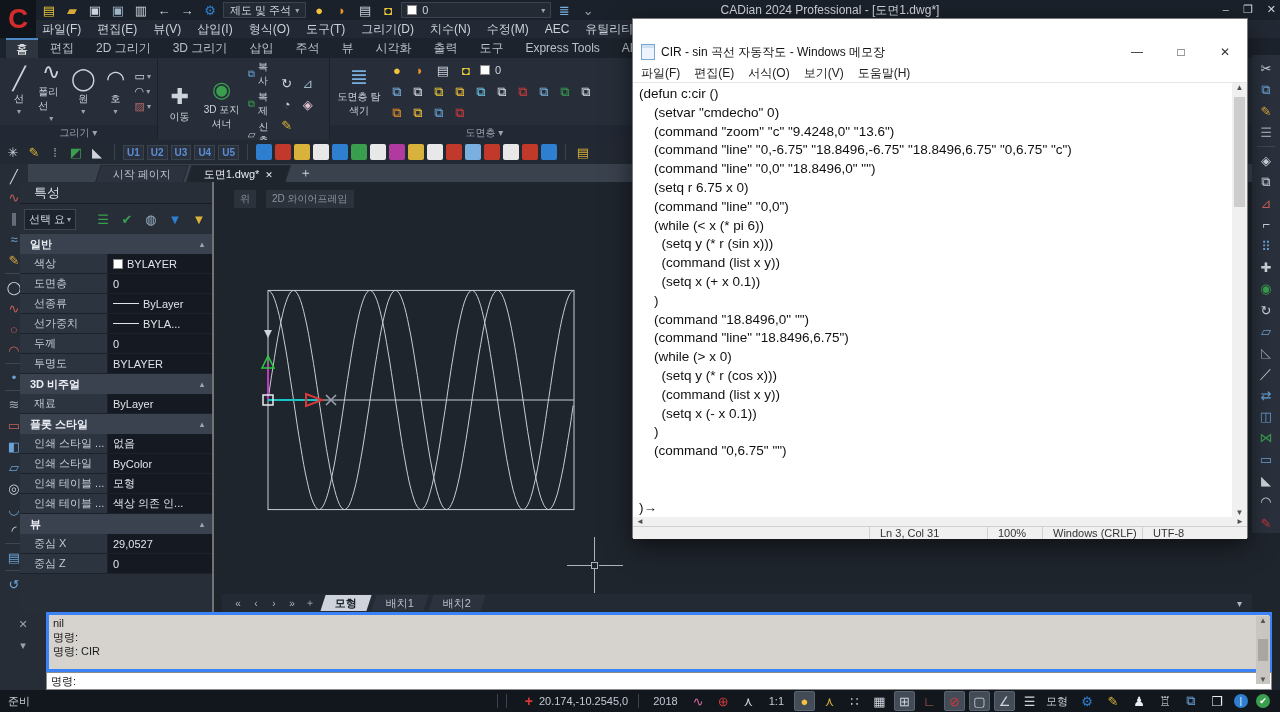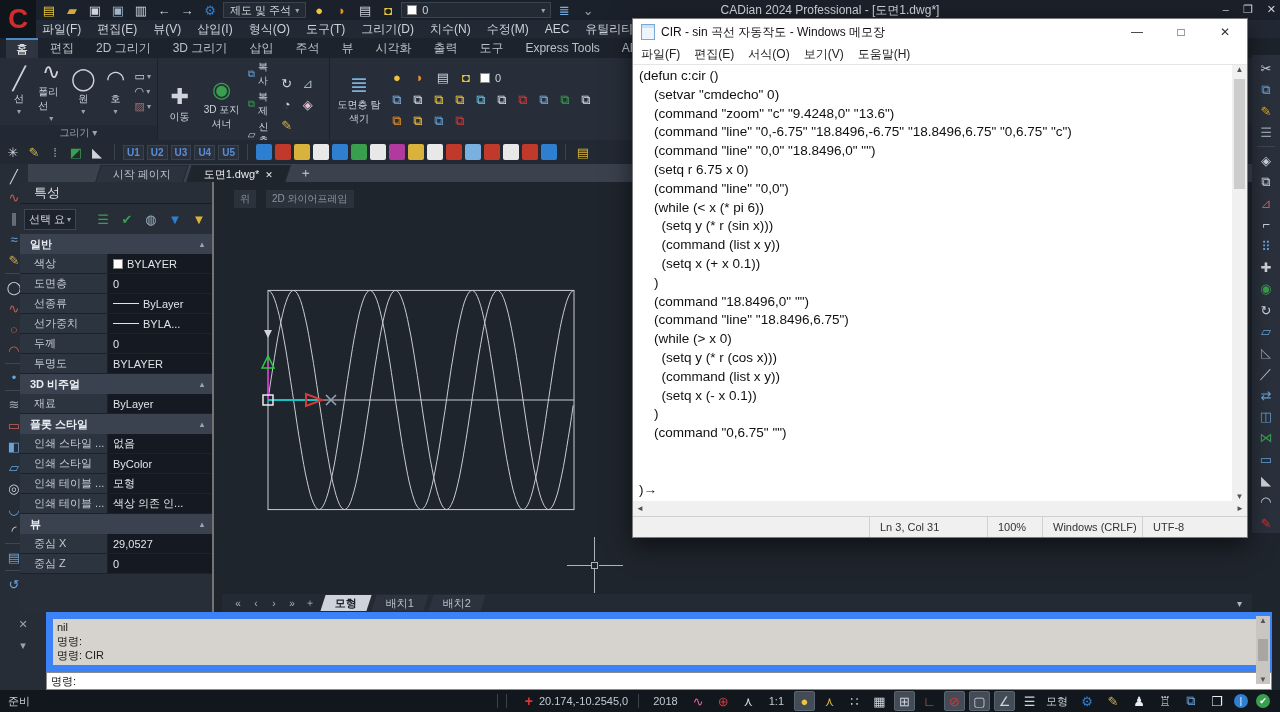--- a/index.html
+++ b/index.html
@@ -65,32 +65,32 @@
   #crosshair .l{position:absolute;background:#aeb4bc;}
   
   #layoutbar{left:222px;top:594px;width:1030px;height:18px;background:#232a33;display:flex;align-items:center;padding-left:8px;gap:2px;z-index:2;}
   .navb{color:#aeb4bc;font-size:10px;width:16px;text-align:center;}
   .ltab{height:16px;padding:0 12px;display:flex;align-items:center;font-size:11px;color:#b9c0ca;background:#2c333e;transform:skewX(-18deg);margin-left:3px;}
   .ltab>span{transform:skewX(18deg);}
   .ltab.active{background:#cfd4dc;color:#1c222b;font-weight:bold;}
   #laymore{position:absolute;right:10px;color:#aeb4bc;font-size:10px;}
   
   #cmdstrip{left:0;top:612px;width:46px;height:78px;background:#262d37;display:flex;flex-direction:column;align-items:center;gap:8px;padding-top:6px;color:#9aa5b1;font-size:11px;}
-  #cmdhist{left:46px;top:612px;width:1226px;height:60px;background:#d6d3ce;border:7px solid #3b82f6;color:#1a1a1a;font-size:11px;padding:1px 4px;line-height:14px;overflow:hidden;}
+  #cmdhist{left:46px;top:612px;width:1226px;height:60px;background:#d6d3ce;border:3px solid #3b82f6;color:#1a1a1a;font-size:11px;padding:1px 4px;line-height:14px;overflow:hidden;}
   #cmdinput{left:46px;top:672px;width:1226px;height:18px;background:#fff;border:1px solid #8a8a8a;color:#1a1a1a;font-size:11px;display:flex;align-items:center;padding:0 4px;}
   #cmdsb{right:10px;top:616px;width:14px;height:68px;background:#c9c6c1;display:flex;flex-direction:column;justify-content:space-between;align-items:center;font-size:8px;color:#555;z-index:3;}
   
   #statusbar{left:0;top:690px;width:1280px;height:22px;background:#12171e;color:#c3c9d2;font-size:11px;display:flex;align-items:center;}
   #coordicon{color:#e03535;font-weight:bold;font-size:14px;margin:0 6px 0 14px;}
   .sdiv{width:1px;height:14px;background:#3a4350;margin:0 4px;}
   .stext{padding:0 6px;}
   .scirc{width:14px;height:14px;border-radius:50%;display:inline-flex;align-items:center;justify-content:center;font-size:9px;color:#fff;}
   
   #notepad{left:632px;top:18px;width:616px;height:520px;background:#fff;border:1px solid #7a7a7a;box-shadow:0 8px 24px rgba(0,0,0,.55);z-index:50;display:flex;flex-direction:column;}
-  #nptitle{height:26px;display:flex;align-items:center;padding-left:8px;font-size:12px;color:#111;}
+  #nptitle{height:26px;display:flex;align-items:center;padding-left:8px;font-size:12px;color:#111;margin-top:20px;}
   #npicon{width:14px;height:16px;border:1px solid #7aa7d4;background:#eef4fb;margin-right:6px;box-shadow:inset 0 3px 0 #cfe0f2;}
   #npbtns{margin-left:auto;display:flex;height:26px;}
   .npbtn{width:44px;display:flex;align-items:center;justify-content:center;font-size:12px;color:#333;}
   #npmenu{height:20px;display:flex;align-items:center;gap:14px;padding-left:8px;font-size:12px;color:#222;border-bottom:1px solid #e5e5e5;}
   #npbody{flex:1;display:flex;position:relative;}
   #npcode{flex:1;margin:0;padding:2px 0 0 6px;font-family:"Liberation Sans",sans-serif;font-size:13.5px;line-height:18.8px;color:#101010;white-space:pre;overflow:hidden;}
   #npvsb{width:15px;background:#f0f0f0;display:flex;flex-direction:column;align-items:center;justify-content:space-between;color:#505050;font-size:8px;position:relative;}
   #npthumb{position:absolute;left:2px;top:14px;width:11px;height:110px;background:#cdcdcd;}
   #nphsb{height:15px;background:#f0f0f0;display:flex;align-items:center;justify-content:space-between;padding:0 3px;color:#505050;font-size:8px;}
   #npstatus{height:21px;background:#f0f0f0;border-top:1px solid #d0d0d0;display:flex;font-size:11px;color:#333;}
@@ -270,20 +270,21 @@
               <span class="ico" style="color: rgb(122, 176, 224);">⧉</span>
               <span class="ico" style="color: rgb(58, 158, 79);">⧉</span>
               <span class="ico" style="color: rgb(216, 221, 229);">⧉</span>
               <span class="ico" style="color: rgb(232, 144, 42);">⧉</span>
               <span class="ico" style="color: rgb(245, 195, 59);">⧉</span>
               <span class="ico" style="color: rgb(106, 163, 216);">⧉</span>
               <span class="ico" style="color: rgb(211, 58, 58);">⧉</span>
             </div>
           </div>
         </div>
+      <div class="rglabel"><span>도면층</span> ▾</div>
     </div>
     <div class="rgroup" style="flex:1;">
         <div class="rgbody"></div>
         <div class="rglabel"></div>
       </div>
   </div>
 
   <div class="abs row" id="utilbar">
       <span class="ico" style="color: rgb(207, 212, 220);">✳</span>
       <span class="ico" style="color: rgb(216, 178, 58);">✎</span>

